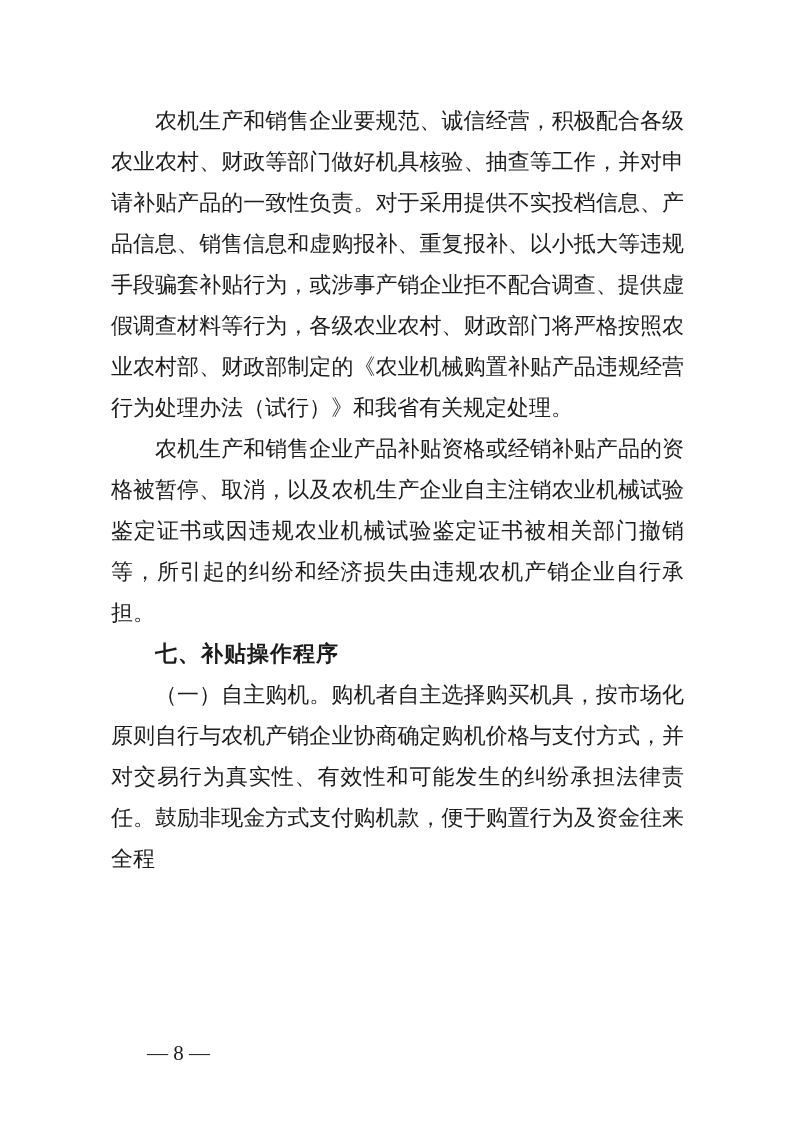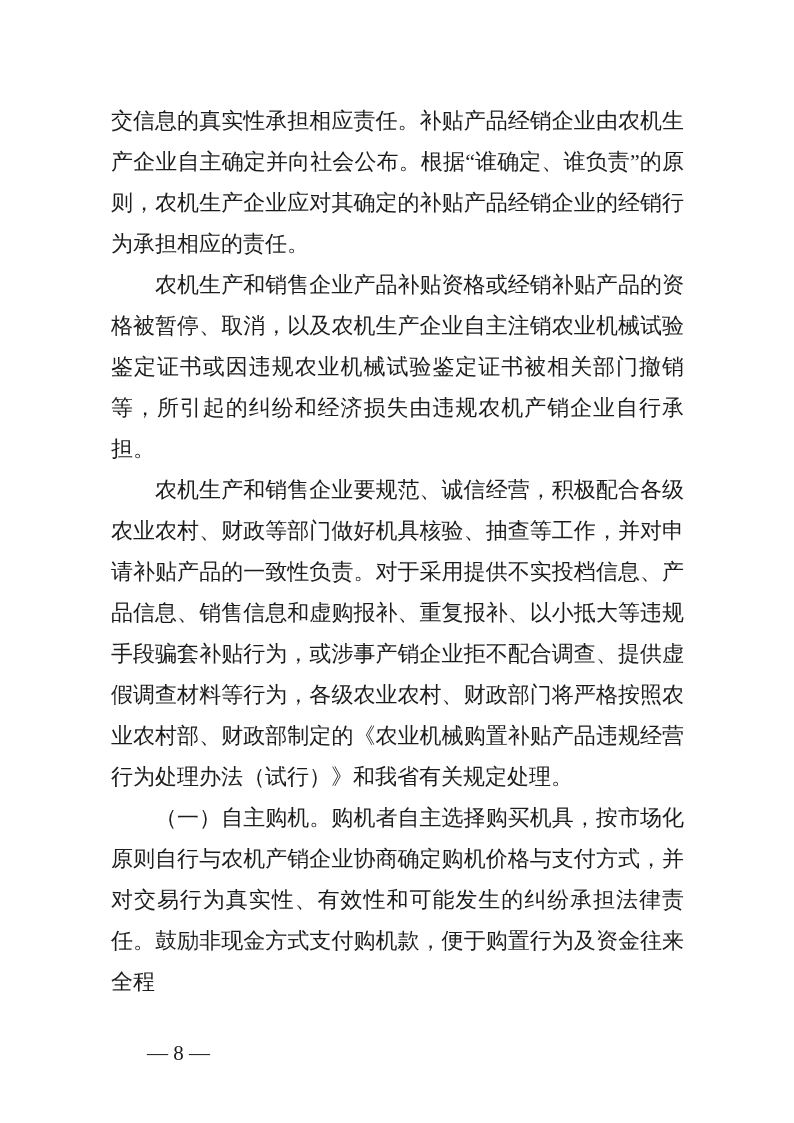--- a/index.html
+++ b/index.html
@@ -50,21 +50,21 @@
     font-size: 21px;
     line-height: 30px;
     color: #1c1c1c;
   }
 </style>
 </head>
 <body>
 
 <div class="page">
   <main class="content">
-    <p class="para">交信息的真实性承担相应责任。补贴产品经销企业由农机生产企业自主确定并向社会公布。根据“谁确定、谁负责”的原则，农机生产企业应对其确定的补贴产品经销企业的经销行为承担相应的责任。</p>
+    <p class="para indent">农机生产和销售企业要规范、诚信经营，积极配合各级农业农村、财政等部门做好机具核验、抽查等工作，并对申请补贴产品的一致性负责。对于采用提供不实投档信息、产品信息、销售信息和虚购报补、重复报补、以小抵大等违规手段骗套补贴行为，或涉事产销企业拒不配合调查、提供虚假调查材料等行为，各级农业农村、财政部门将严格按照农业农村部、财政部制定的《农业机械购置补贴产品违规经营行为处理办法（试行）》和我省有关规定处理。</p>
     <p class="para indent">农机生产和销售企业产品补贴资格或经销补贴产品的资格被暂停、取消，以及农机生产企业自主注销农业机械试验鉴定证书或因违规农业机械试验鉴定证书被相关部门撤销等，所引起的纠纷和经济损失由违规农机产销企业自行承担。</p>
-    <p class="para indent">农机生产和销售企业要规范、诚信经营，积极配合各级农业农村、财政等部门做好机具核验、抽查等工作，并对申请补贴产品的一致性负责。对于采用提供不实投档信息、产品信息、销售信息和虚购报补、重复报补、以小抵大等违规手段骗套补贴行为，或涉事产销企业拒不配合调查、提供虚假调查材料等行为，各级农业农村、财政部门将严格按照农业农村部、财政部制定的《农业机械购置补贴产品违规经营行为处理办法（试行）》和我省有关规定处理。</p>
+    <h2 class="heading">七、补贴操作程序</h2>
     <p class="para indent">（一）自主购机。购机者自主选择购买机具，按市场化原则自行与农机产销企业协商确定购机价格与支付方式，并对交易行为真实性、有效性和可能发生的纠纷承担法律责任。鼓励非现金方式支付购机款，便于购置行为及资金往来全程</p>
   </main>
   <footer class="page-footer">
     <span class="page-number">— 8 —</span>
   </footer>
 </div>
 
 </body></html>

